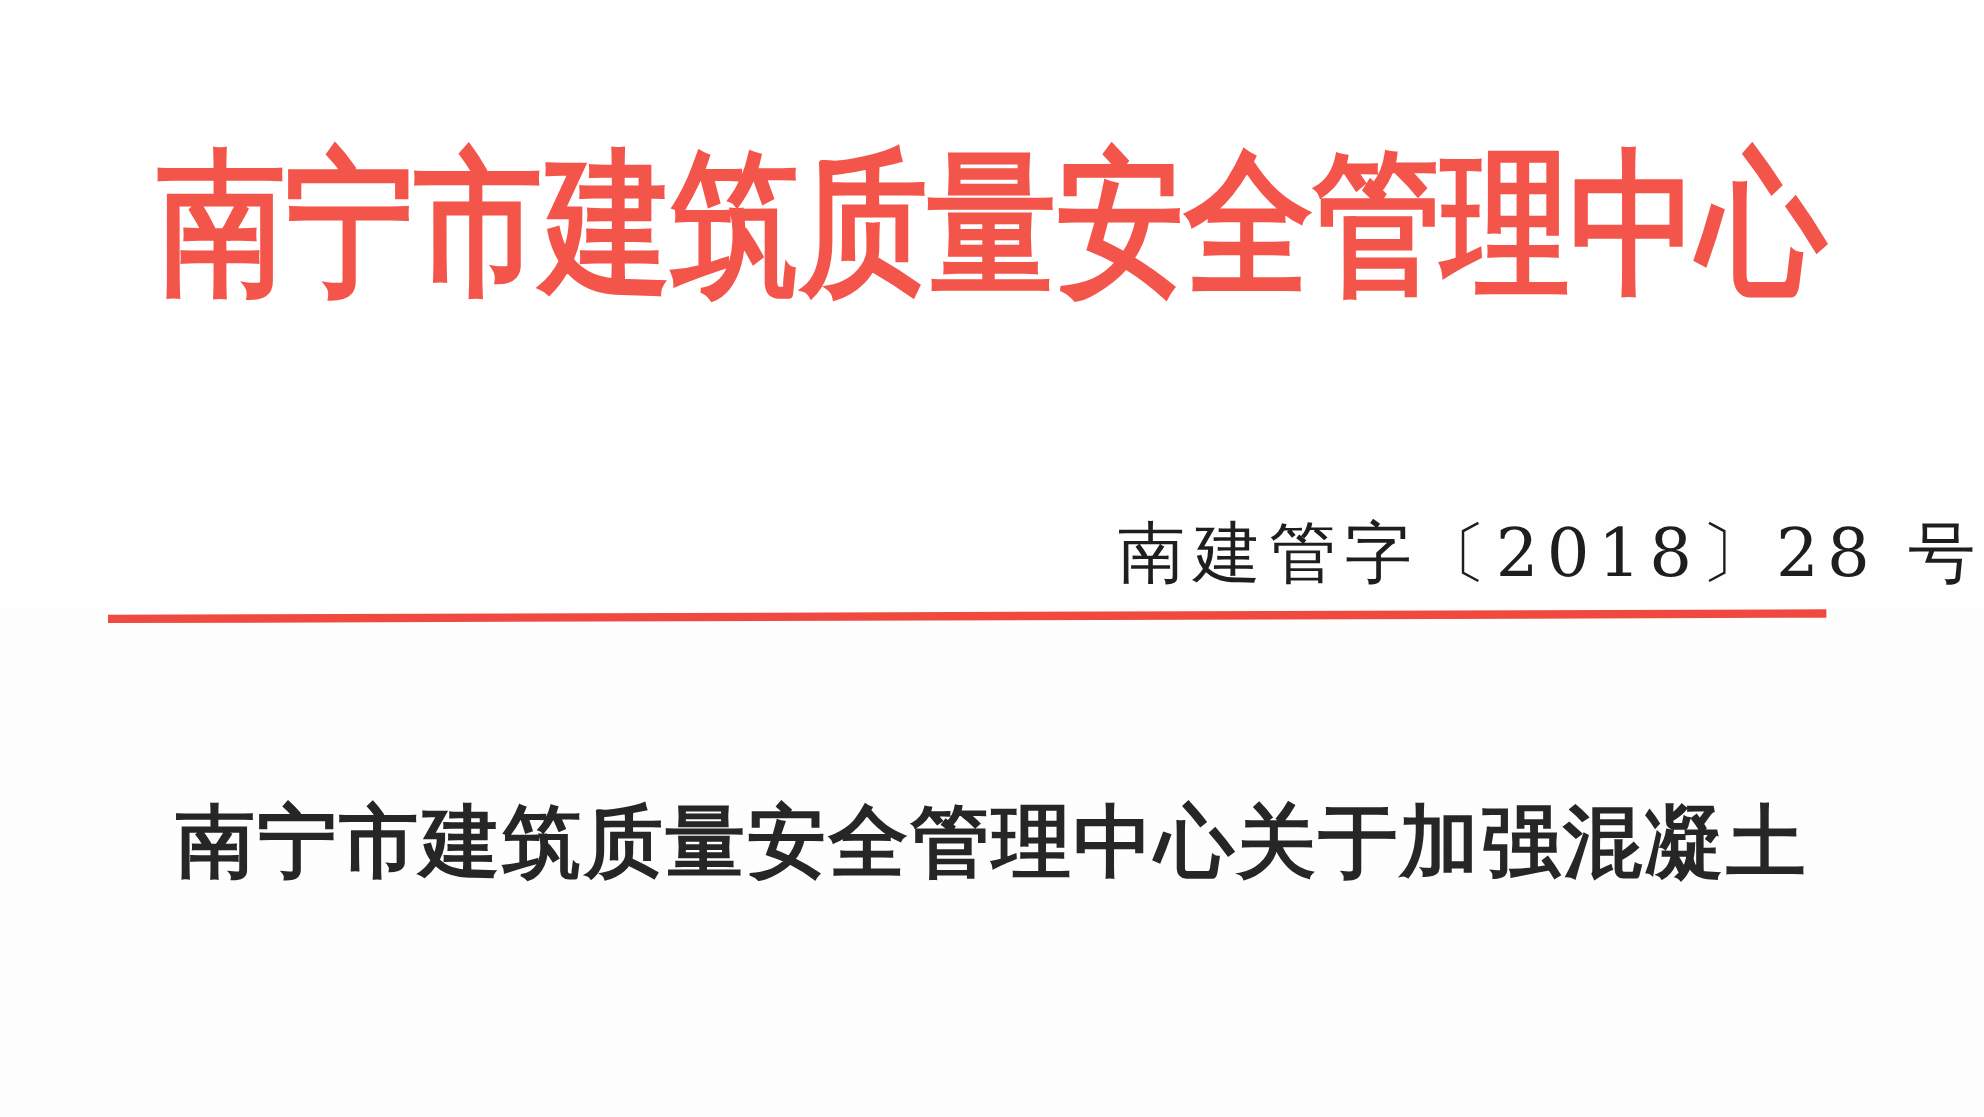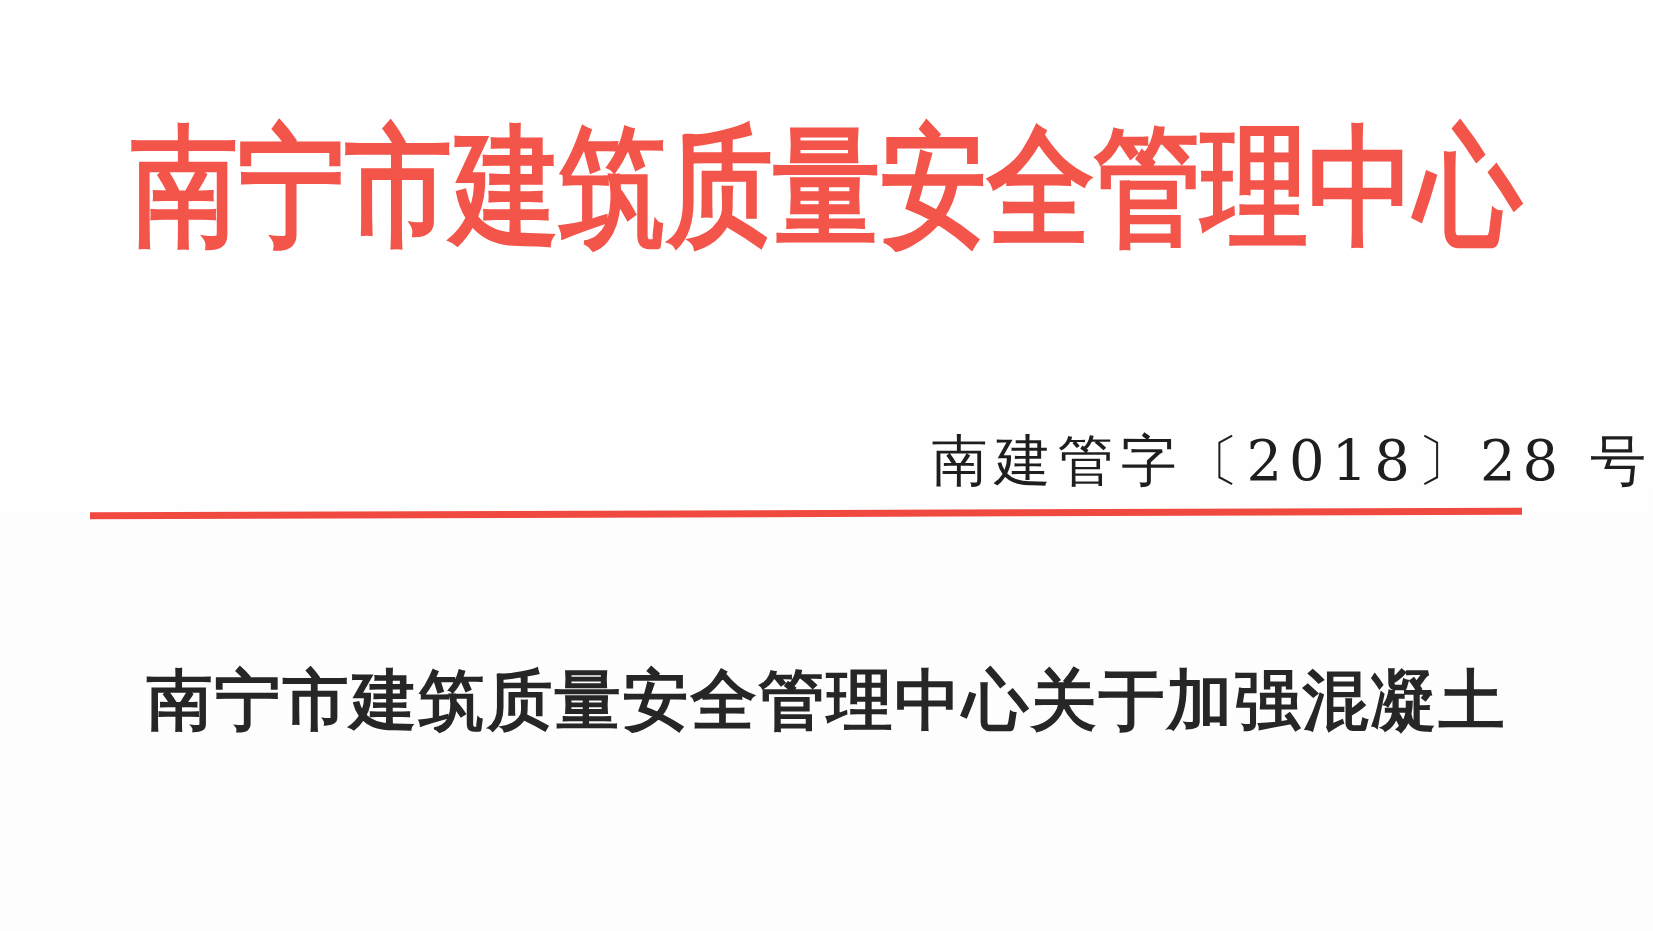--- a/index.html
+++ b/index.html
@@ -67,21 +67,20 @@
     width: 100%;
     text-align: center;
     font-size: 66px;
     font-weight: 700;
     line-height: 96px;
     letter-spacing: 2px;
     color: #262626;
   }
   .notice-title .line {
     white-space: nowrap;
-    font-family: Liberation Serif, serif;
   }
 </style>
 </head>
 <body>
 
 <div class="document-page">
 
   <div class="agency-title" data-bind="letterhead.agency_name" data-bind-style="color:letterhead.color" style="color: rgb(244, 85, 75);">南宁市建筑质量安全管理中心</div>
 
   <div class="doc-number" data-bind="reference.doc_number">南建管字〔2018〕28 号</div>

